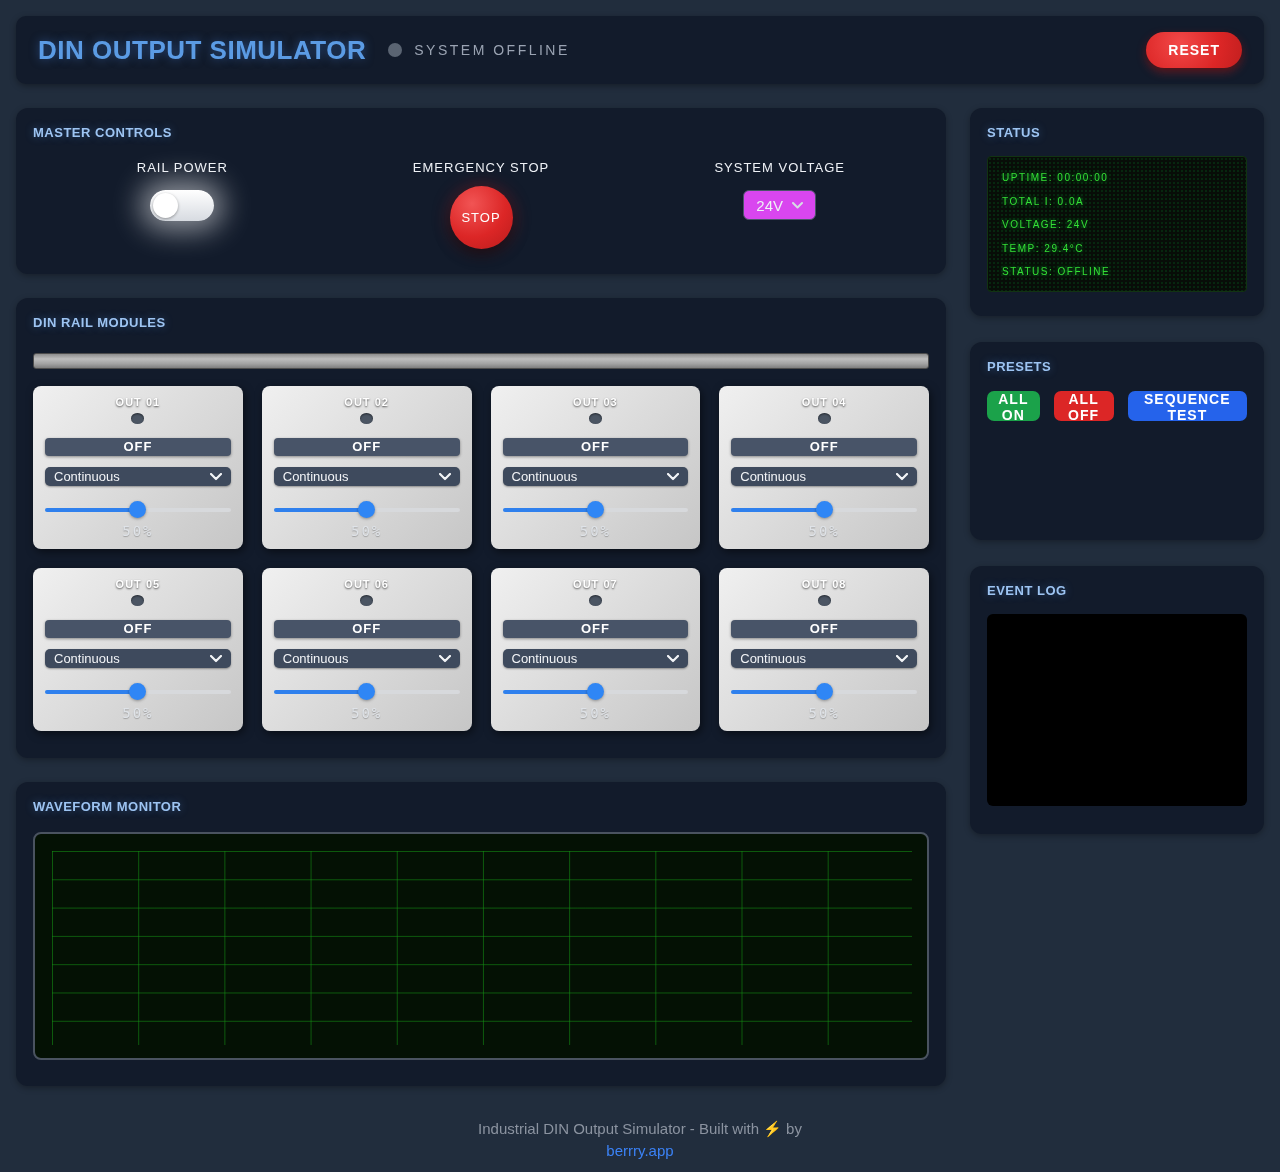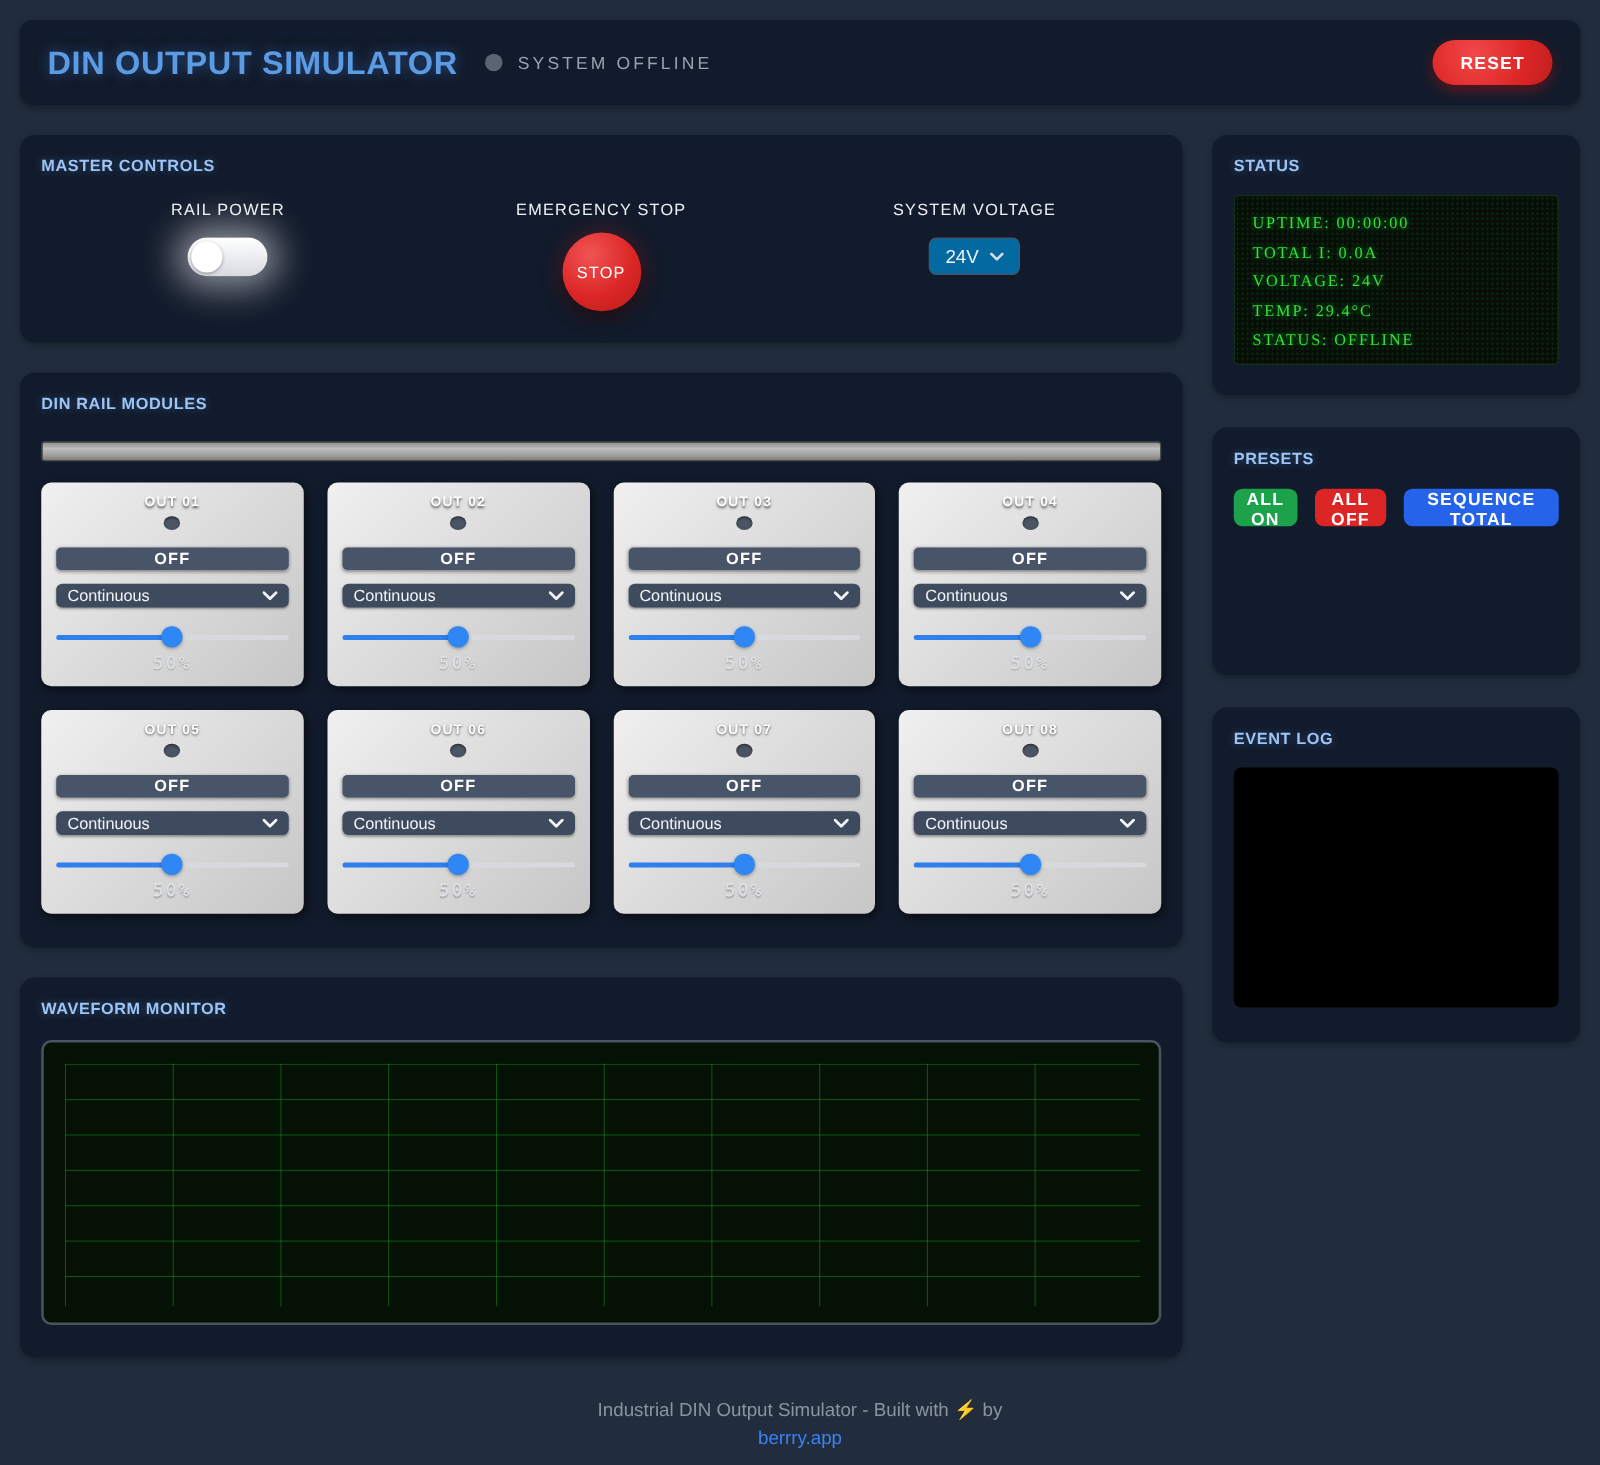--- a/index.html
+++ b/index.html
@@ -108,21 +108,21 @@
     color: #fff;
     font-family: "Liberation Sans", sans-serif;
     font-weight: normal;
     font-size: 13px;
     letter-spacing: 1px;
     box-shadow: 0 6px 14px rgba(0,0,0,0.5), 0 0 18px rgba(220,38,38,0.35);
     margin-top: -4px;
   }
   .voltage-select {
     display: flex; align-items: center; gap: 9px;
-    background: #0369a1;
+    background: #d946ef;
     border: 1px solid #4a5568;
     border-radius: 6px;
     padding: 5px 12px;
     height: 30px;
     cursor: pointer;
   }
   .voltage-select span { font-size: 15px; color: #eef1f6; }
 
   
   .panel-din { height: 460px; }
@@ -244,22 +244,22 @@
     margin-top: 16px;
     height: 136px;
     border-radius: 4px;
     border: 1px solid #123312;
     background-color: #080d08;
     background-image: radial-gradient(rgba(0,200,60,0.14) 1px, transparent 1px);
     background-size: 4px 4px;
     padding: 9px 14px;
   }
   .lcd-line {
-    font-family: Liberation Serif, serif;
-    font-size: 13px;
+    font-family: Liberation Sans, sans-serif;
+    font-size: 10px;
     letter-spacing: 1.5px;
     line-height: 23.5px;
     color: #35df35;
     text-shadow: 0 0 5px rgba(0,255,65,0.55);
     white-space: nowrap;
   }
   .panel-presets { height: 198px; }
   .preset-list { margin-top: 17px; display: flex; gap: 14px; }
   .preset-btn {
     height: 30px;
@@ -512,21 +512,21 @@
           <div class="lcd-line" style="color: rgb(53, 223, 53);">TEMP: 29.4°C</div>
           <div class="lcd-line" style="color: rgb(53, 223, 53);">STATUS: OFFLINE</div>
         </div>
       </section>
 
       <section class="panel panel-presets">
         <h2>PRESETS</h2>
         <div class="preset-list">
           <button class="preset-btn" style="background: rgb(27, 162, 74);">ALL ON</button>
           <button class="preset-btn" style="background: rgb(220, 38, 38);">ALL OFF</button>
-          <button class="preset-btn" style="background: rgb(37, 99, 235);">SEQUENCE TOTAL</button>
+          <button class="preset-btn" style="background: rgb(37, 99, 235);">SEQUENCE TEST</button>
         </div>
       </section>
 
       <section class="panel panel-log">
         <h2>EVENT LOG</h2>
         <div class="log-box"></div>
       </section>
 
     </div>
   </div>

